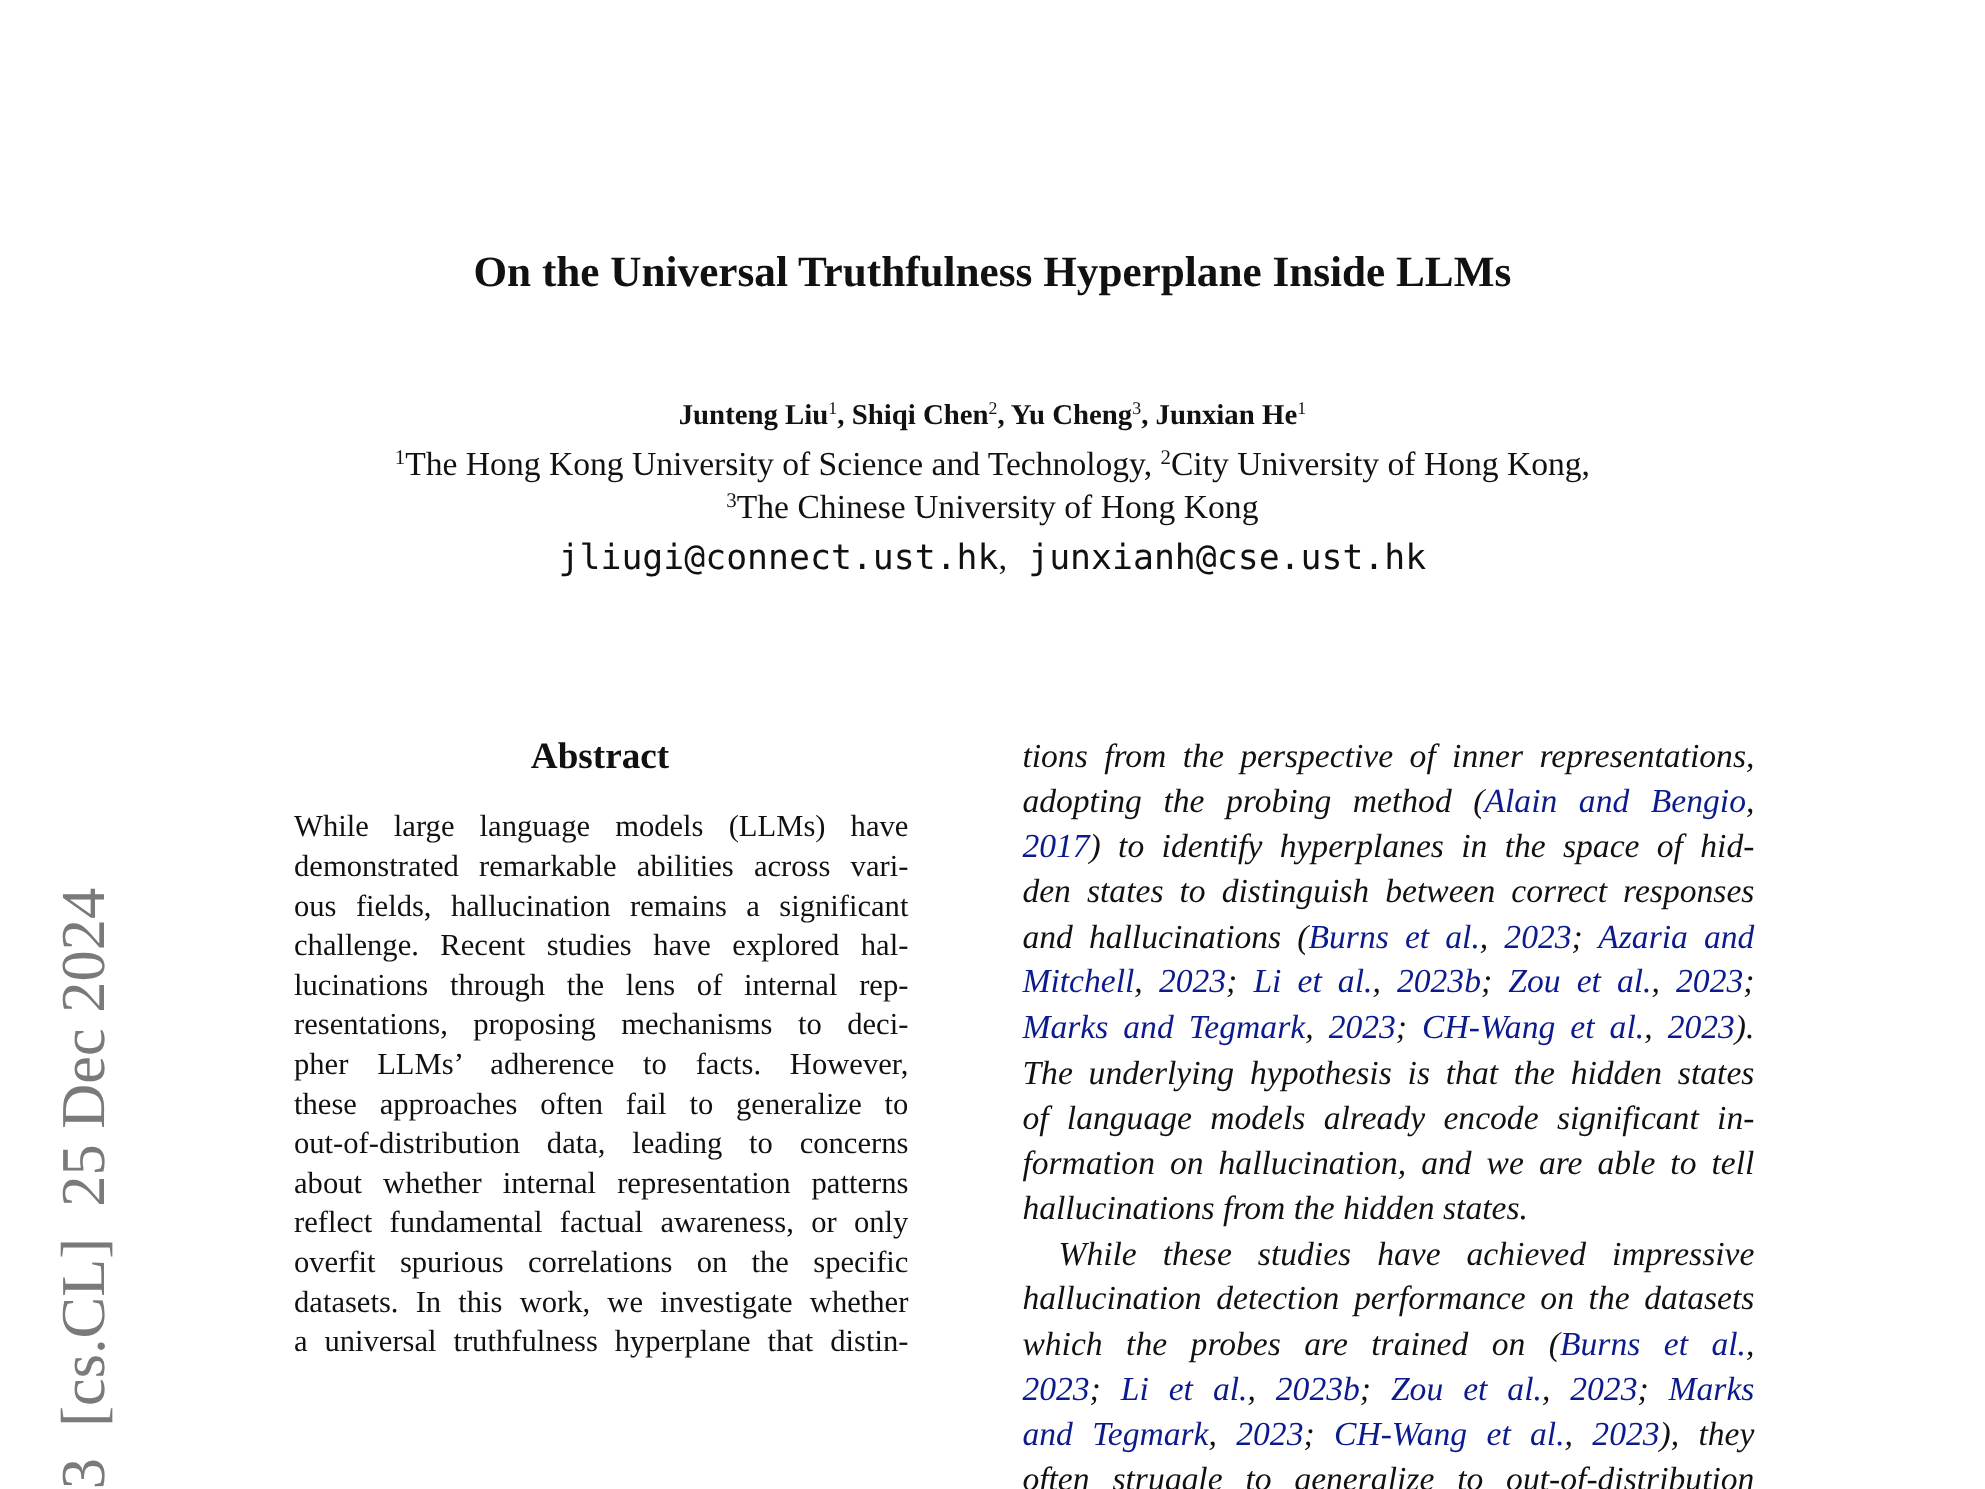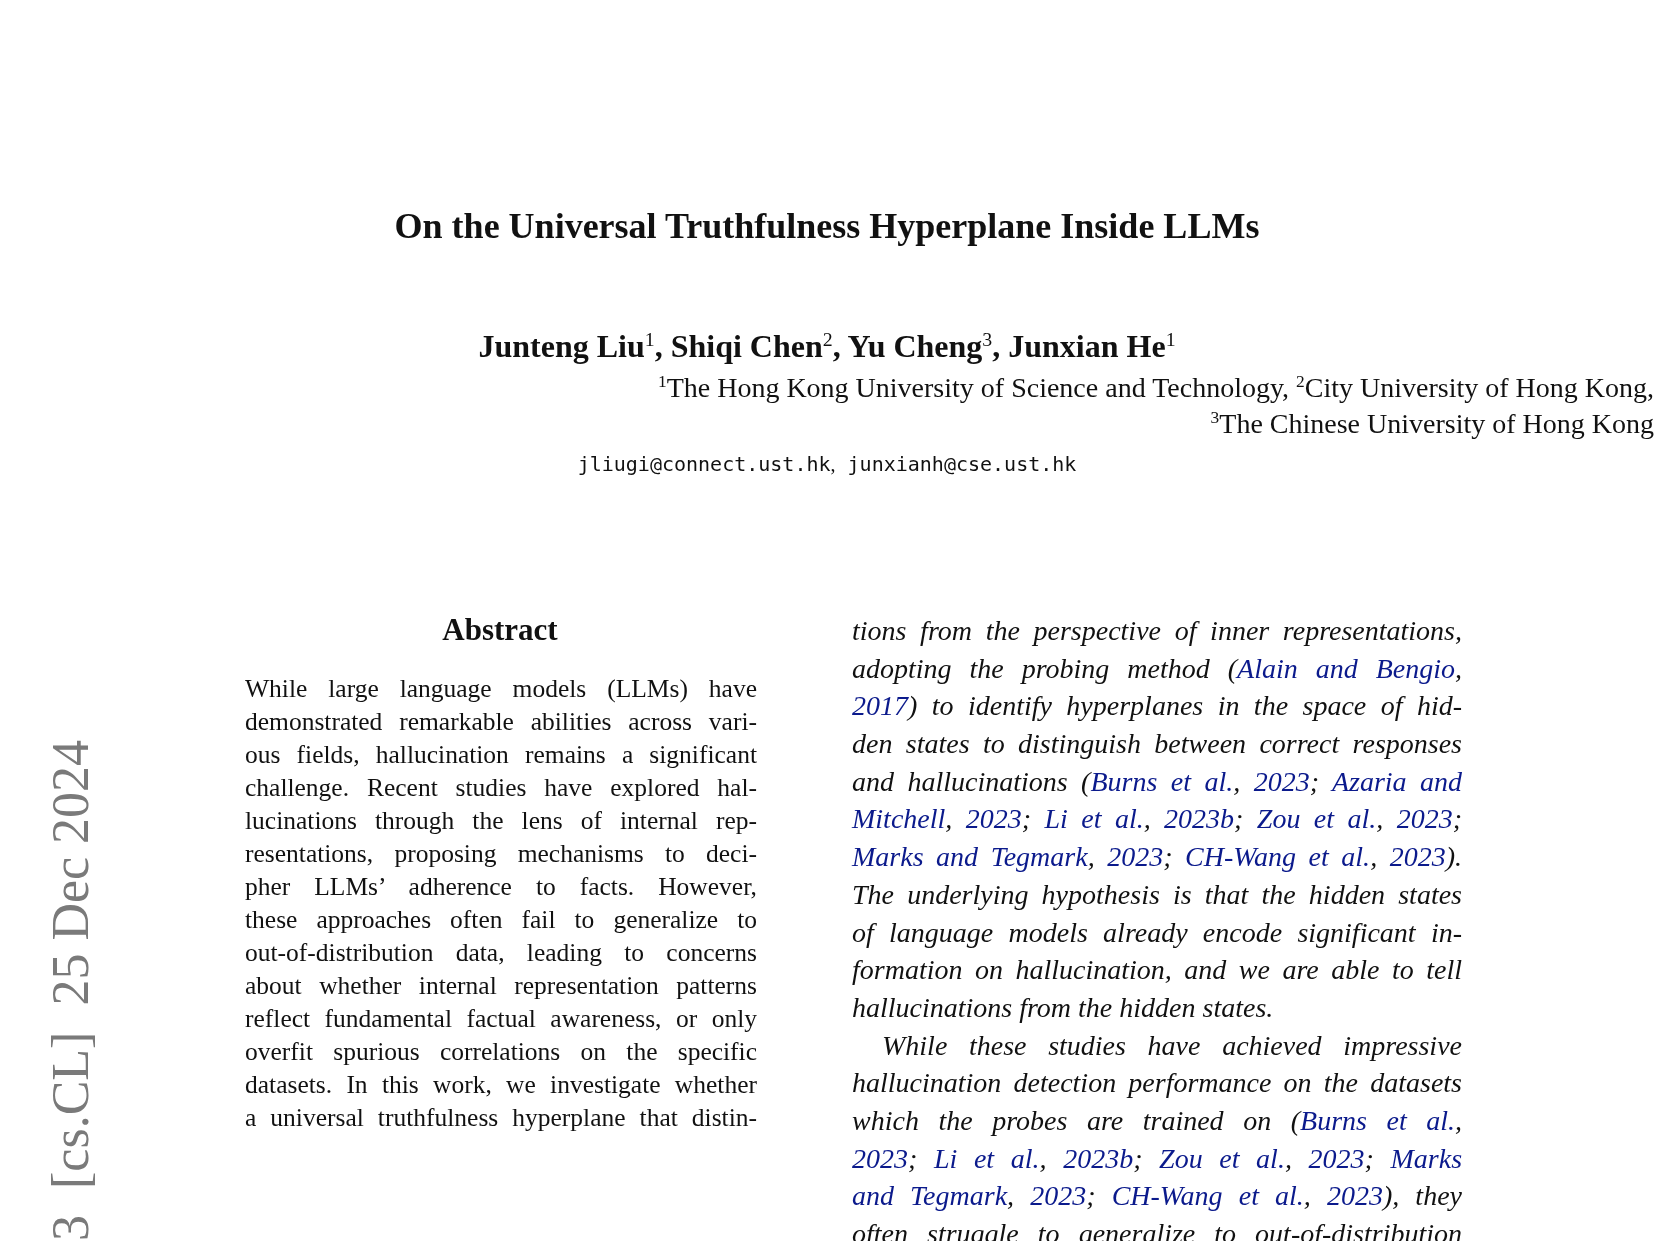--- a/index.html
+++ b/index.html
@@ -6,31 +6,31 @@
   body {
     width: 1654px; height: 1241px; position: relative; overflow: hidden;
     font-family: "Liberation Serif", "DejaVu Serif", serif; color: #111;
   }
   .title {
     position: absolute; left: 0; width: 1654px; top: 205px;
     text-align: center; font-weight: bold; font-size: 36px; letter-spacing: 0px;
   }
   .authors {
     position: absolute; left: 0; width: 1654px; top: 330px;
-    text-align: center; font-weight: bold; font-size: 32px; line-height: 32px;
+    text-align: center; font-weight: bold; font-size: 24px; line-height: 32px;
   }
   .affil {
     position: absolute; left: 0; width: 1654px;
-    text-align: right; font-size: 28px; line-height: 36px;
+    text-align: center; font-size: 28px; line-height: 36px;
   }
   .affil1 { top: 370px; }
   .affil2 { top: 406px; }
   .emails {
     position: absolute; left: 0; width: 1654px; top: 448px;
-    text-align: center; font-size: 20px; line-height: 32px;
+    text-align: center; font-size: 29px; line-height: 32px;
     font-family: "DejaVu Sans Mono", "Liberation Mono", monospace;
   }
   .emails .sep { font-family: "Liberation Serif", serif; }
   sup { font-size: 0.62em; vertical-align: 0.55em; line-height: 0; font-weight: normal; }
   .authors sup { font-weight: normal; }
 
   .arxiv {
     position: absolute; left: 45px; top: 1241px;
     transform-origin: 0 0; transform: rotate(-90deg);
     font-size: 52px; color: #7a7a7a; white-space: nowrap; line-height: 52px;

